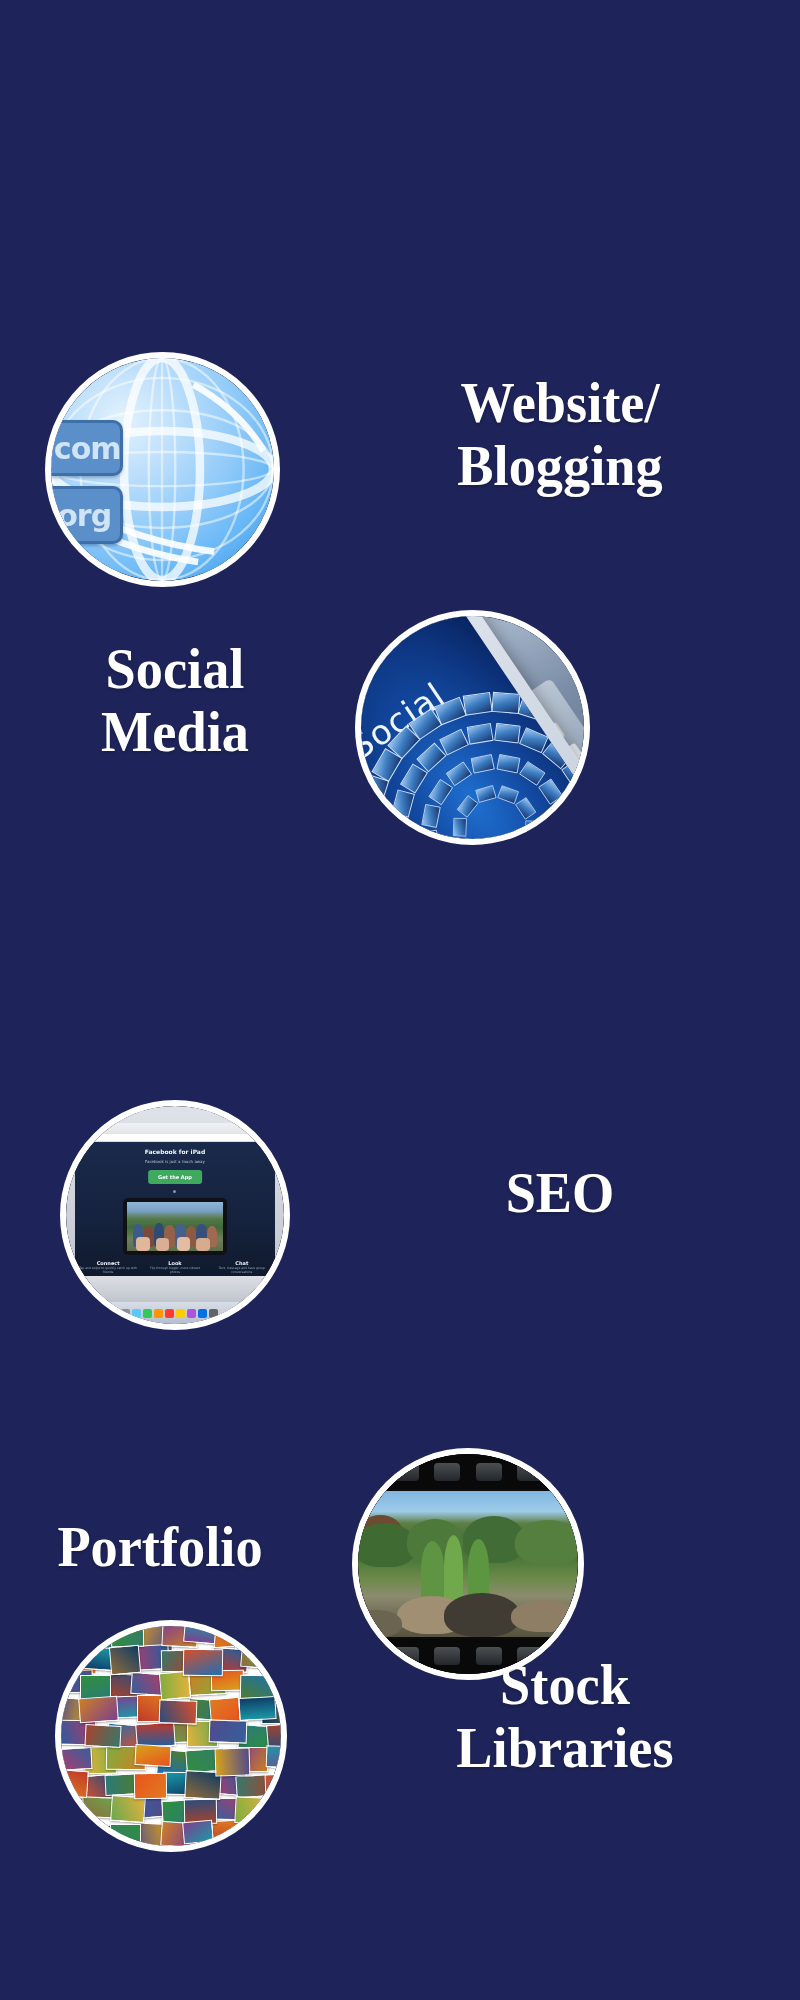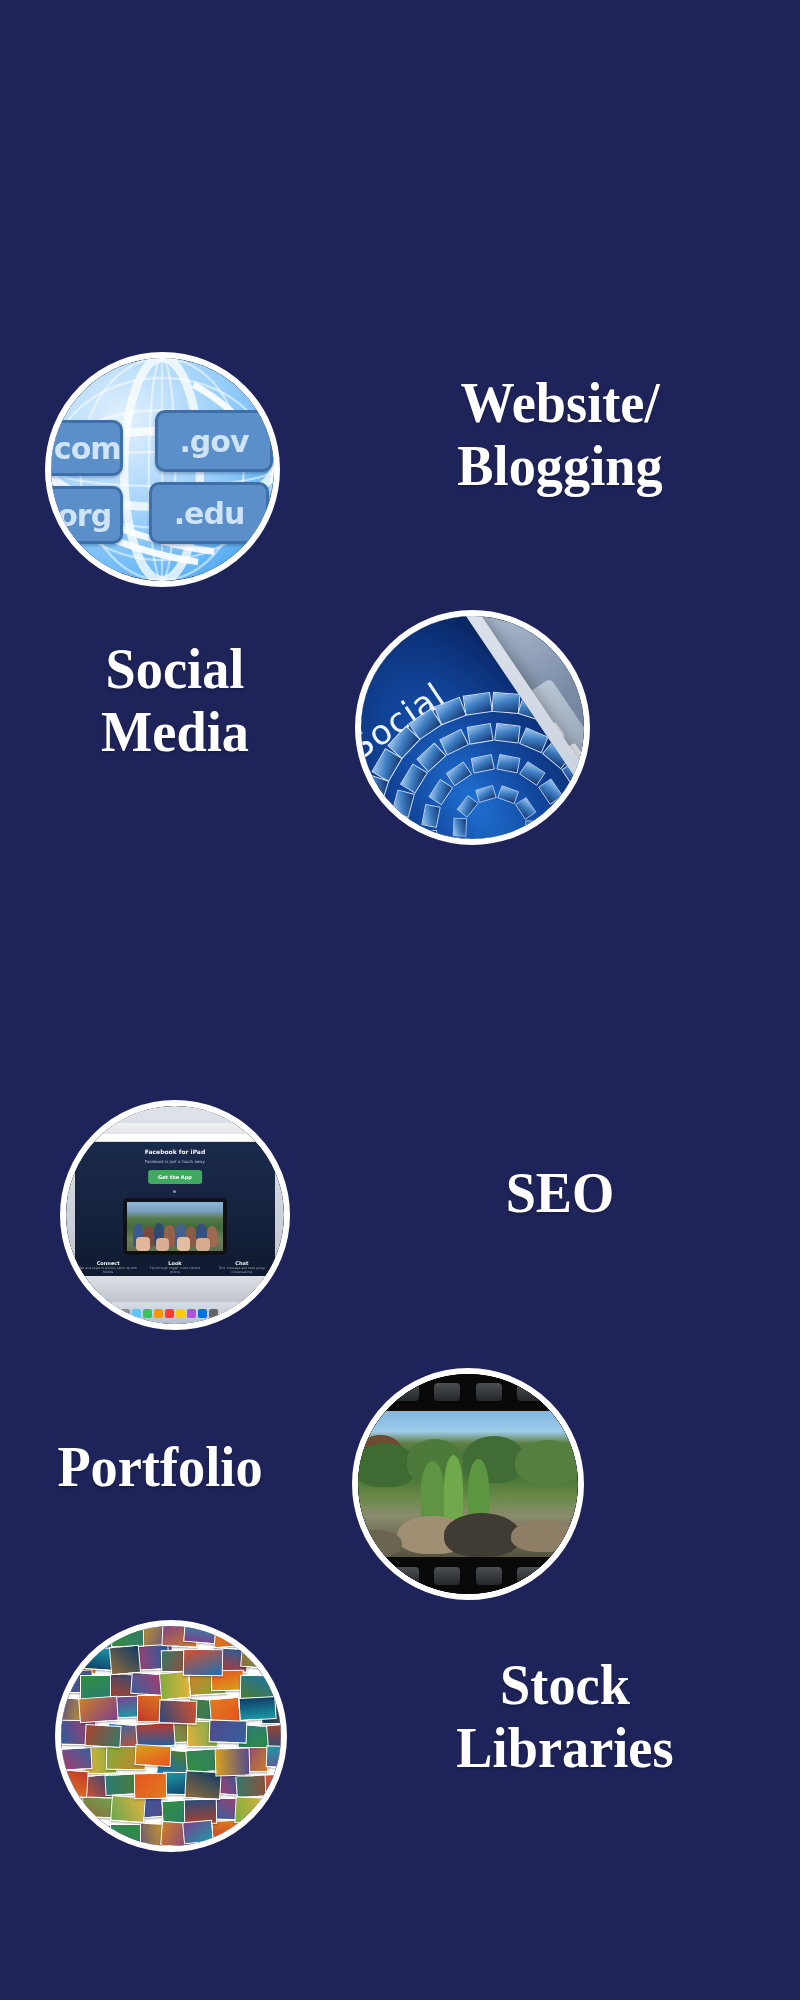--- a/index.html
+++ b/index.html
@@ -456,23 +456,21 @@
             <line x1="117" y1="0" x2="117" y2="235" stroke-width="2.5" stroke-opacity="0.45"></line>
           </g>
           <g fill="none" stroke="#ffffff" stroke-opacity="0.9" stroke-width="7">
             <path d="M12 150 q70 42 160 54"></path>
             <path d="M30 175 q58 30 125 40"></path>
             <path d="M150 28 q50 28 74 70"></path>
           </g>
         </svg>
 
         <div class="dom-tag" style="left:-10px; top:62px; width:76px; height:50px;">.com</div>
-        <div class="dom-tag" style="left:104px; top:52px; width:112px; height:56px;">.gov</div>
         <div class="dom-tag" style="left:-16px; top:128px; width:82px; height:52px;">.org</div>
-        <div class="dom-tag" style="left:98px; top:124px; width:114px; height:56px;">.edu</div>
       </div>
     </div>
 
     <div class="label" style="left:330px; top:20px; width:460px;">
       <div>Website/</div>
       <div>Blogging</div>
     </div>
   </div>
 
   <div class="row" style="top:610px;">
@@ -629,21 +627,21 @@
           </div>
         </div>
       </div>
     </div>
 
     <div class="label" style="left:360px; top:62px; width:400px;">
       <div>SEO</div>
     </div>
   </div>
 
-  <div class="row" style="top:1368px;">
+  <div class="row" style="top:1448px;">
 
     <div class="label" style="left:-10px; top:68px; width:340px;">
       <div>Portfolio</div>
     </div>
 
     <div class="circle" style="left:352px; top:0px; width:232px; height:232px;">
       <div class="circle-inner">
         <div class="film-scene">
           <div class="film-strip">
             <div class="sprocket-row" style="top:0;">

